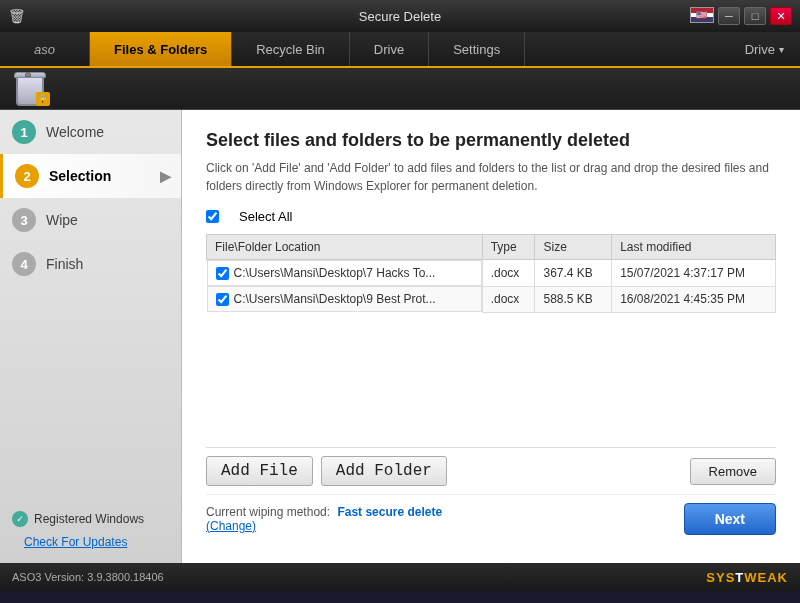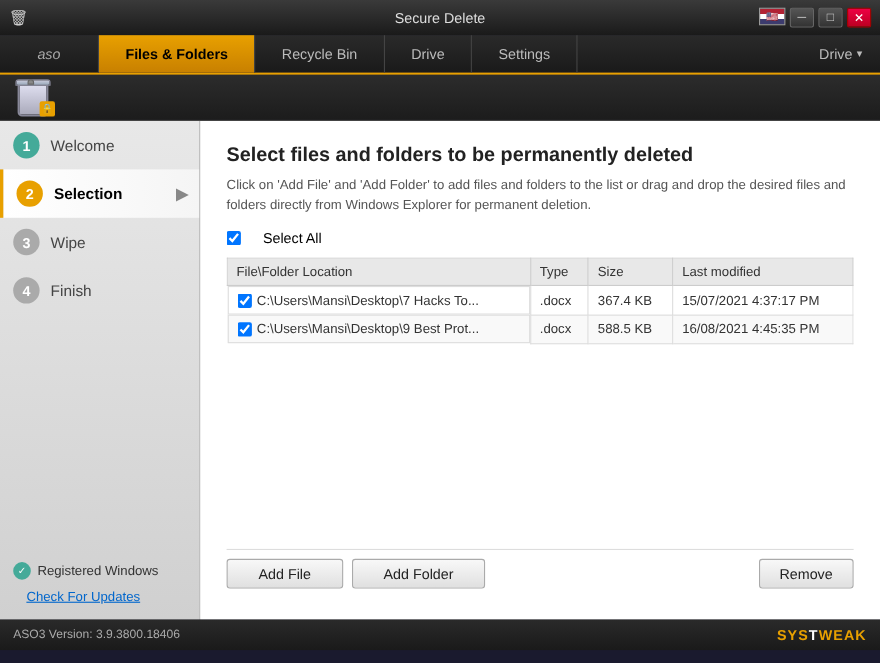--- a/index.html
+++ b/index.html
@@ -172,27 +172,28 @@
     
     .bottom-bar {
       background: white;
       border-top: 1px solid #ccc;
       padding: 8px 16px;
       display: flex;
       align-items: center;
       gap: 8px;
     }
     .btn {
-      padding: 5px 28px;
+      padding: 5px 14px;
       border: 1px solid #aaa;
       border-radius: 3px;
       background: linear-gradient(to bottom, #f8f8f8, #e0e0e0);
       cursor: pointer;
-      font-size: 13px;
+      font-size: 16px;
       color: #222;
+      font-family: Liberation Mono, monospace;
     }
     .btn-remove {
       margin-left: auto;
       padding: 5px 18px;
       border: 1px solid #aaa;
       border-radius: 3px;
       background: linear-gradient(to bottom, #f8f8f8, #e0e0e0);
       cursor: pointer;
       font-size: 13px;
       color: #222;
@@ -350,19 +351,28 @@
         </tbody>
       </table>
     </div>
 
     <div class="bottom-bar" style="border-top:1px solid #ddd;padding:8px 0;margin-top:auto;display:flex;align-items:center;gap:8px;">
       <button class="btn">Add File</button>
       <button class="btn">Add Folder</button>
       <button class="btn-remove">Remove</button>
     </div>
 
+    <div style="display:flex;align-items:center;justify-content:space-between;padding:8px 0;border-top:1px solid #eee;">
+      <div style="font-size:12px;color:#555;">
+        <span>Current wiping method:</span>
+        <span style="color:#0066cc;font-weight:bold;margin-left:4px;">Fast secure delete</span>
+        <br>
+        <span style="color:#0066cc;text-decoration:underline;cursor:pointer;">(Change)</span>
+      </div>
+      <button class="btn-next">Next</button>
+    </div>
   </div>
 </div>
 
 <div class="status-bar">
   <span>ASO3 Version: 3.9.3800.18406</span>
   <span style="color:#e8a000;font-weight:bold;font-size:13px;letter-spacing:1px;">SYS<span style="color:#fff;">T</span><span style="color:#e8a000;">WEAK</span></span>
 </div>
 
 </body></html>

